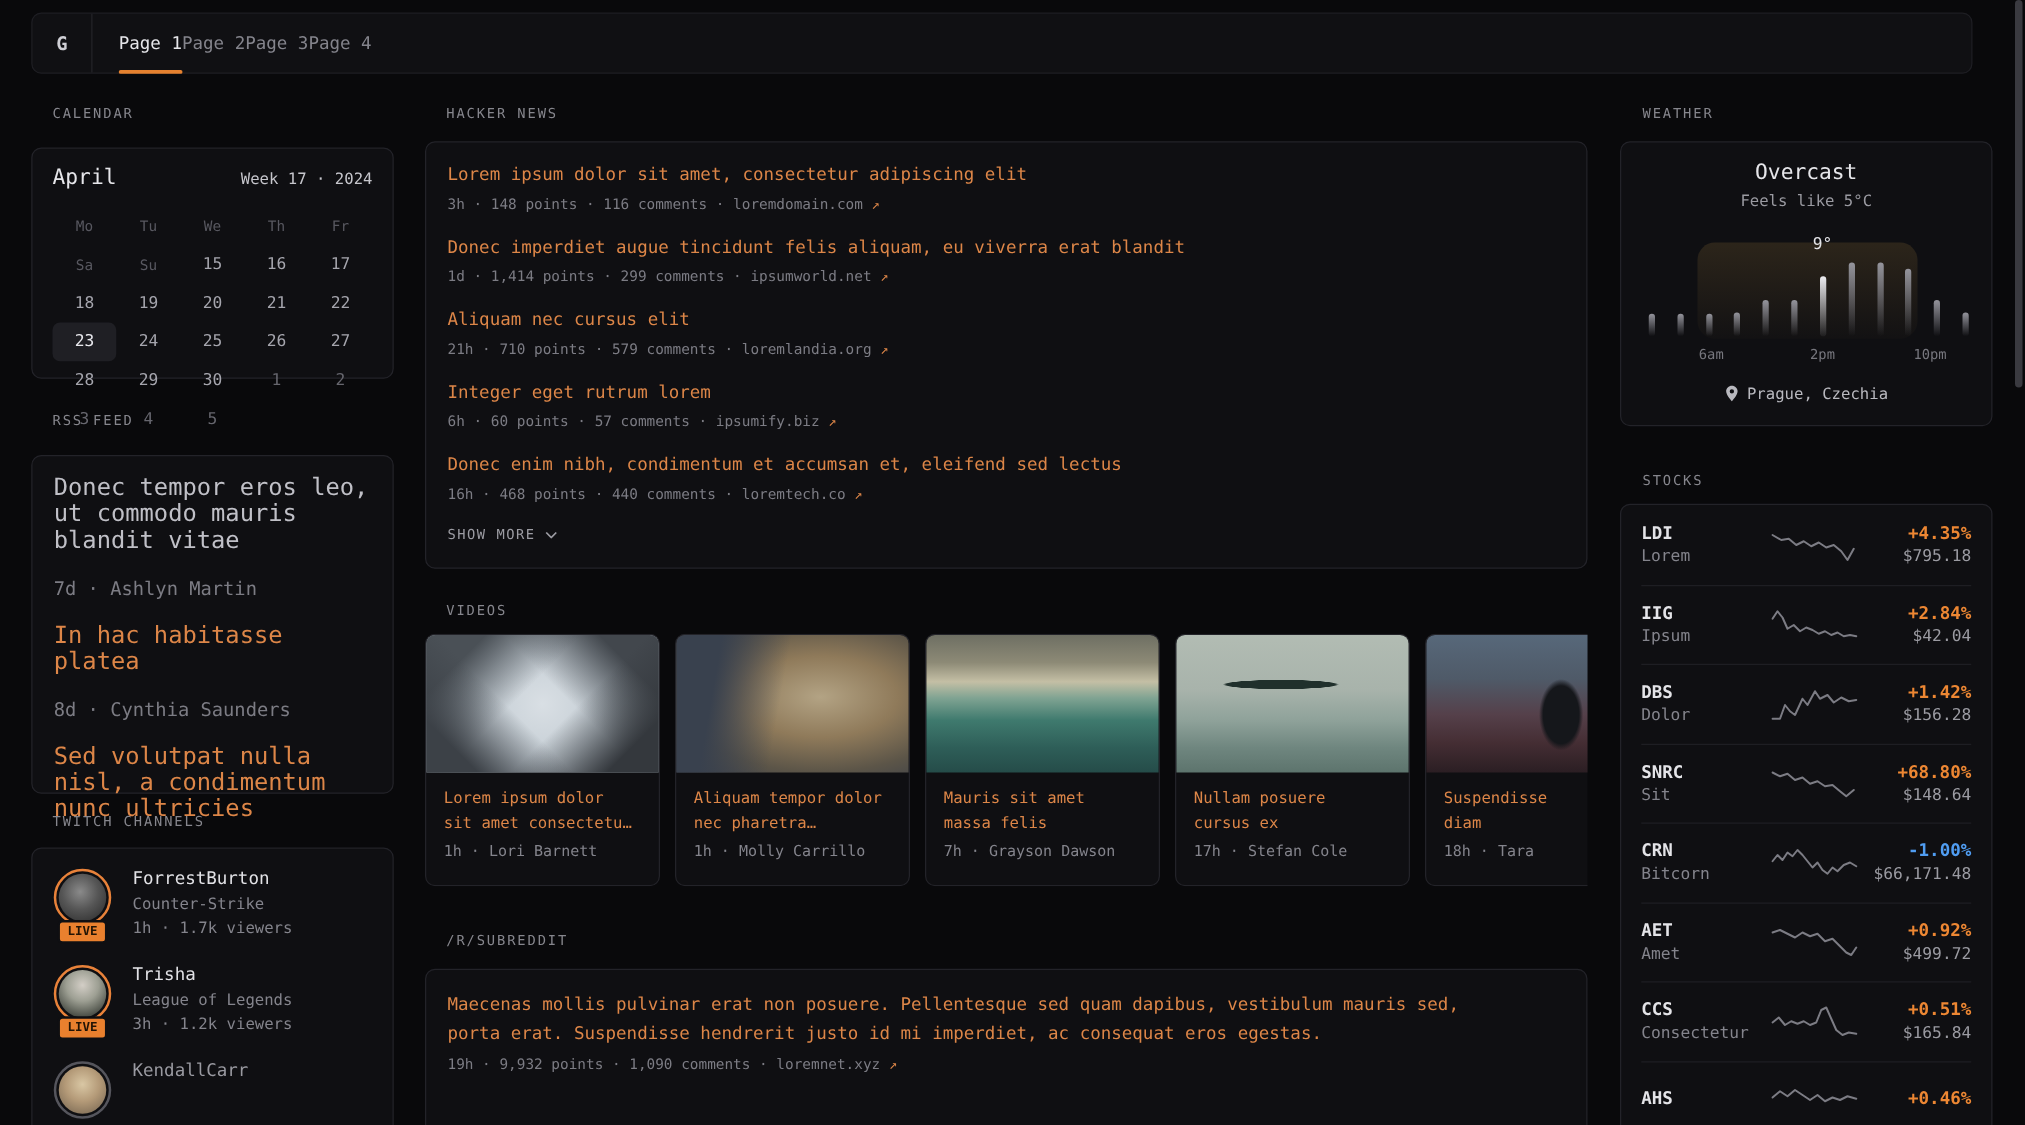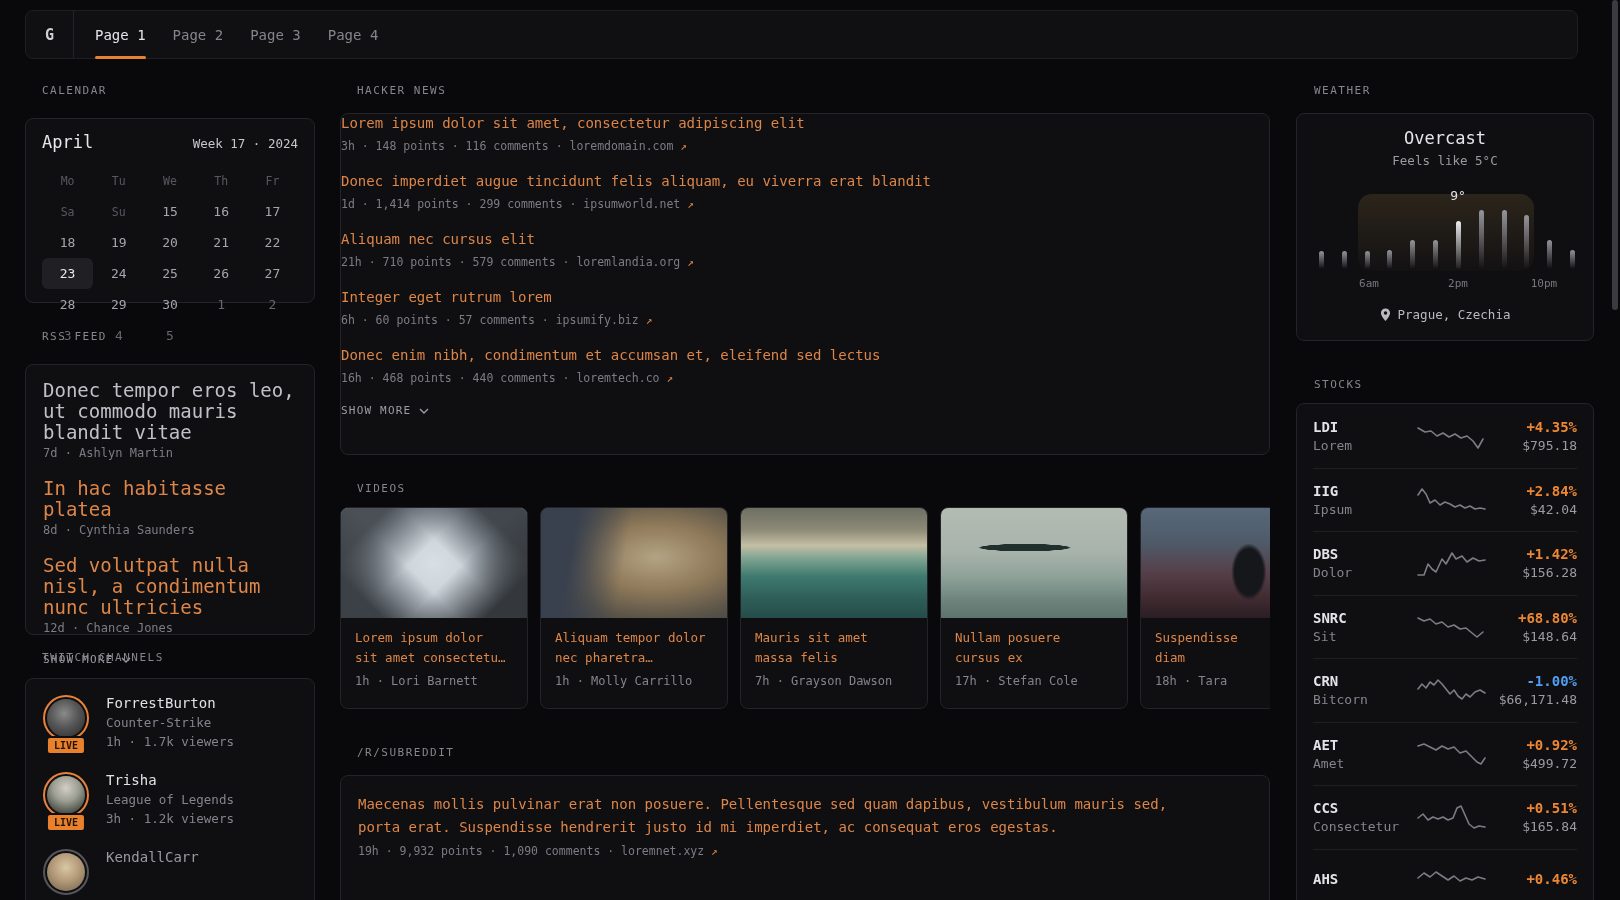--- a/index.html
+++ b/index.html
@@ -7,21 +7,21 @@
   body { font-family:"DejaVu Sans Mono","Liberation Mono",monospace; }
   #app { position:relative; width:1620px; height:900px; background:#09090b; overflow:hidden; color:#dcdce1; }
 
   
   .nav { position:absolute; left:25px; top:10px; width:1553px; height:49px;
          background:#101013; border:1px solid #1e1e23; border-radius:8px;
          display:flex; align-items:stretch; }
   .nav-logo { width:47px; display:flex; align-items:center; justify-content:center;
               font-size:15px; font-weight:bold; color:#cfcfd5; }
   .nav-div { width:1px; background:#232329; }
-  .tabs { display:flex; gap:27px; margin-left:21px; }
+  .tabs { display:flex; margin-left:21px; }
   .tab { position:relative; display:flex; align-items:center; font-size:14px;
          color:#84848c; cursor:pointer; }
   .tab.active { color:#e6e6ea; }
   .tab.active .underline { position:absolute; left:0; right:0; bottom:-1px; height:3px;
          background:#e5812f; border-radius:2px; }
 
   
   .sec-h { position:absolute; font-size:11px; letter-spacing:1.5px; color:#86868d; }
   .card { position:absolute; background:#0f0f12; border:1px solid #232329; border-radius:8px; }
   .show-more { display:flex; align-items:center; gap:8px; font-size:11px; letter-spacing:1.2px;
@@ -37,21 +37,21 @@
   .cal-wd, .cal-day { height:31px; display:flex; align-items:center; justify-content:center; }
   .cal-wd { font-size:11.5px; color:#585860; }
   .cal-day { font-size:13px; color:#a5a5ad; }
   .cal-day.sel { background:#1f1f24; border-radius:6px; color:#e8e8ed; }
   .cal-day.adj { color:#66666e; }
 
   
   .rss-item { margin-bottom:18px; }
   .rss-title { font-size:19px; line-height:21px; color:#dd8648; cursor:pointer; }
   .rss-item.read .rss-title { color:#c0c0c7; }
-  .rss-meta { font-size:12px; color:#7c7c84; margin-top:3px; }
+  .rss-meta { font-size:15px; color:#7c7c84; margin-top:19px; }
 
   
   .tw-item { display:flex; gap:17px; margin-bottom:15px; cursor:pointer; }
   .tw-av-wrap { position:relative; width:46px; height:62px; flex:0 0 46px; }
   .tw-ring { width:46px; height:46px; border-radius:50%; border:2px solid #e8823a;
              display:flex; align-items:center; justify-content:center; }
   .tw-item.offline .tw-ring { border-color:#55555c; }
   .tw-av { width:38px; height:38px; border-radius:50%; }
   .av-1 { background:radial-gradient(circle at 45% 38%, #8a8a8a 0%, #565656 45%, #262626 100%); }
   .av-2 { background:radial-gradient(circle at 50% 32%, #d3cec6 0%, #9d9f93 40%, #474b43 80%, #30342e 100%); }
@@ -252,21 +252,21 @@
           </div>
 
       </div>
       <div>
         <div class="tw-name">KendallCarr</div>
       </div>
     </div>
   </div>
 
   <div class="sec-h" style="left:357px;top:84px;">HACKER NEWS</div>
-  <div class="card" style="left:340px;top:113px;width:930px;height:342px;">
+  <div class="card" style="left:340px;top:113px;width:930px;height:342px;padding:17px;">
     <div class="hn-item">
       <div class="hn-title">Lorem ipsum dolor sit amet, consectetur adipiscing elit</div>
       <div class="hn-meta"><span>3h · 148 points · 116 comments · loremdomain.com </span><span class="ext">↗</span></div>
     </div>
     <div class="hn-item">
       <div class="hn-title">Donec imperdiet augue tincidunt felis aliquam, eu viverra erat blandit</div>
       <div class="hn-meta"><span>1d · 1,414 points · 299 comments · ipsumworld.net </span><span class="ext">↗</span></div>
     </div>
     <div class="hn-item">
       <div class="hn-title">Aliquam nec cursus elit</div>

